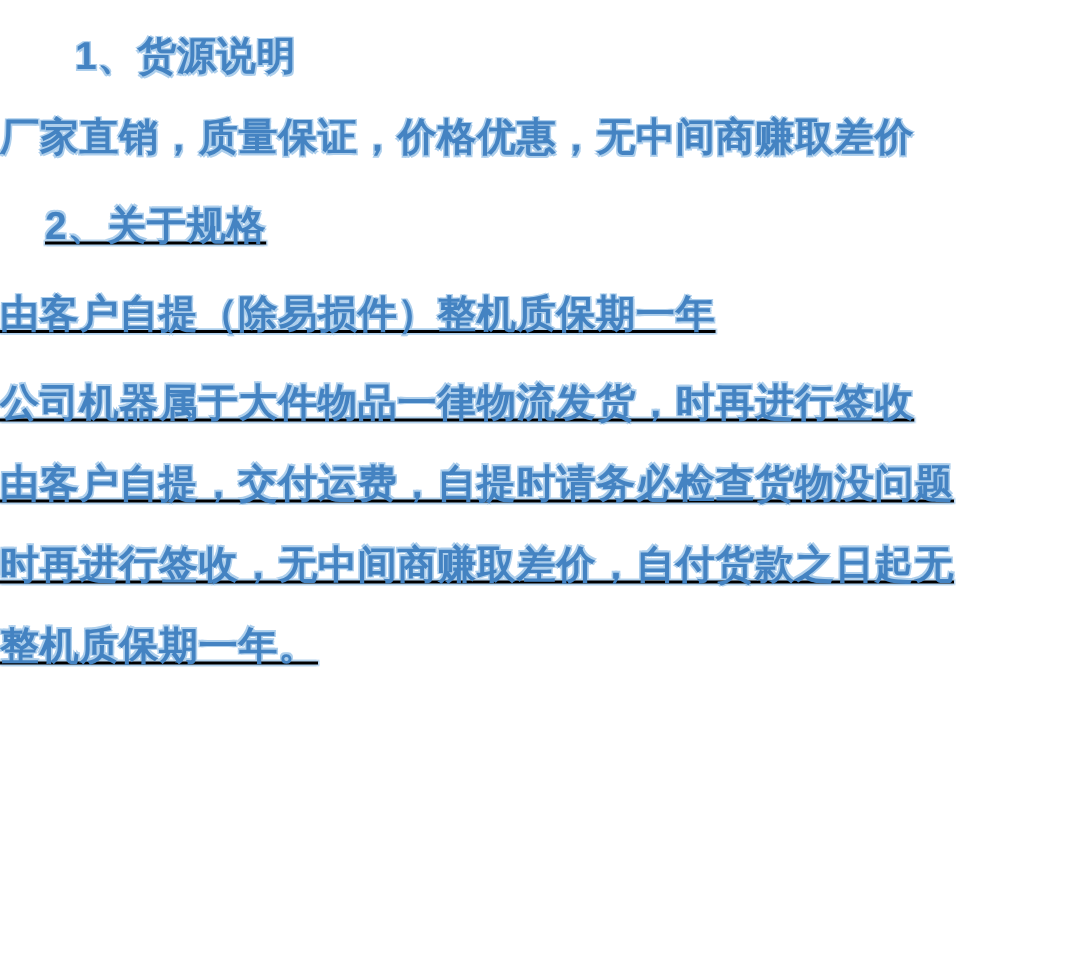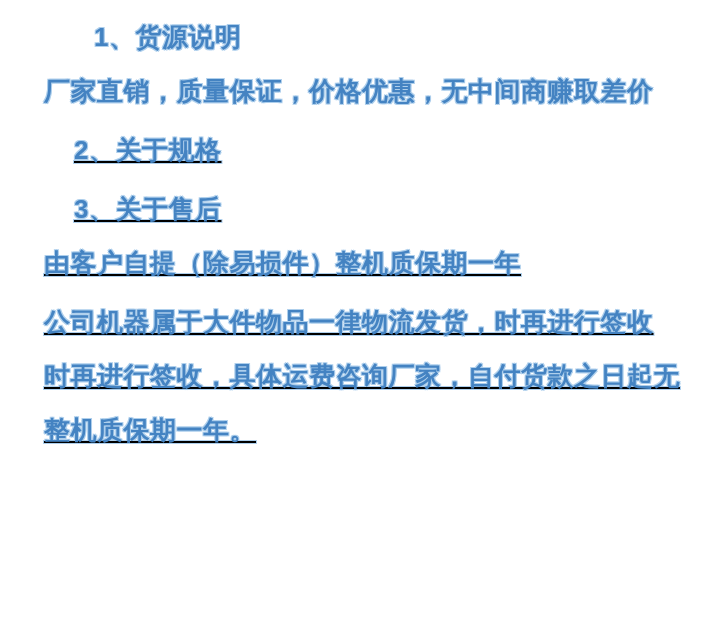--- a/index.html
+++ b/index.html
@@ -8,21 +8,20 @@
   }
   body {
     width: 719px;
     height: 641px;
     background: #ffffff;
     overflow: hidden;
     font-family: "Liberation Sans", "DejaVu Sans", sans-serif;
   }
   .doc {
     padding-top: 10px;
-    padding-left: 44px;
   }
   .line {
     height: 54px;
     line-height: 54px;
     font-size: 26px;
     font-weight: 700;
     color: #4483c2;
     letter-spacing: 0.5px;
     white-space: nowrap;
     margin: 0;
@@ -53,23 +52,23 @@
   <section class="sec-supply">
     <h2 class="line heading">1、货源说明</h2>
     <p class="line body-line">厂家直销，质量保证，价格优惠，无中间商赚取差价</p>
   </section>
 
   <section class="sec-specs">
     <h2 class="line heading">2、关于规格</h2>
   </section>
 
   <section class="sec-after-sales">
-    <h2 class="line heading">3、关于售后</h2>
     <p class="line body-line">由客户自提（除易损件）整机质保期一年</p>
   </section>
 
   <section class="sec-shipping">
     <p class="line body-line">公司机器属于大件物品一律物流发货，时再进行签收</p>
-    <p class="line body-line">时再进行签收，具体运费咨询厂家，自付货款之日起无</p>
+    <p class="line body-line">由客户自提，交付运费，自提时请务必检查货物没问题</p>
+    <p class="line body-line">时再进行签收，无中间商赚取差价，自付货款之日起无</p>
     <p class="line body-line">整机质保期一年。</p>
   </section>
 
 </main>
 
 </body></html>

